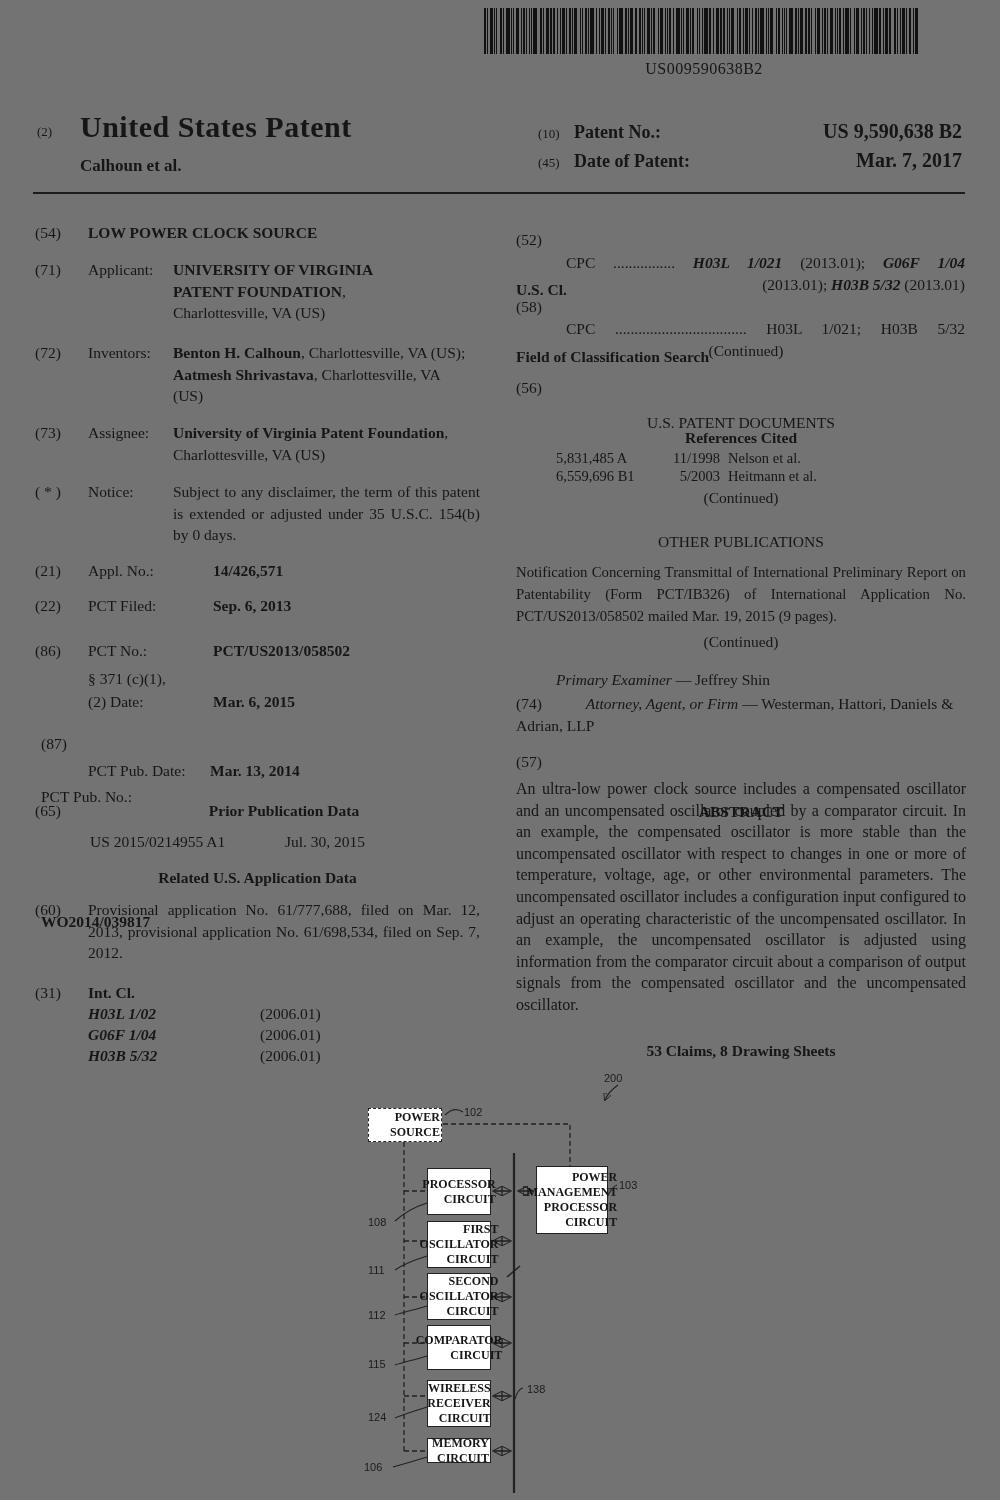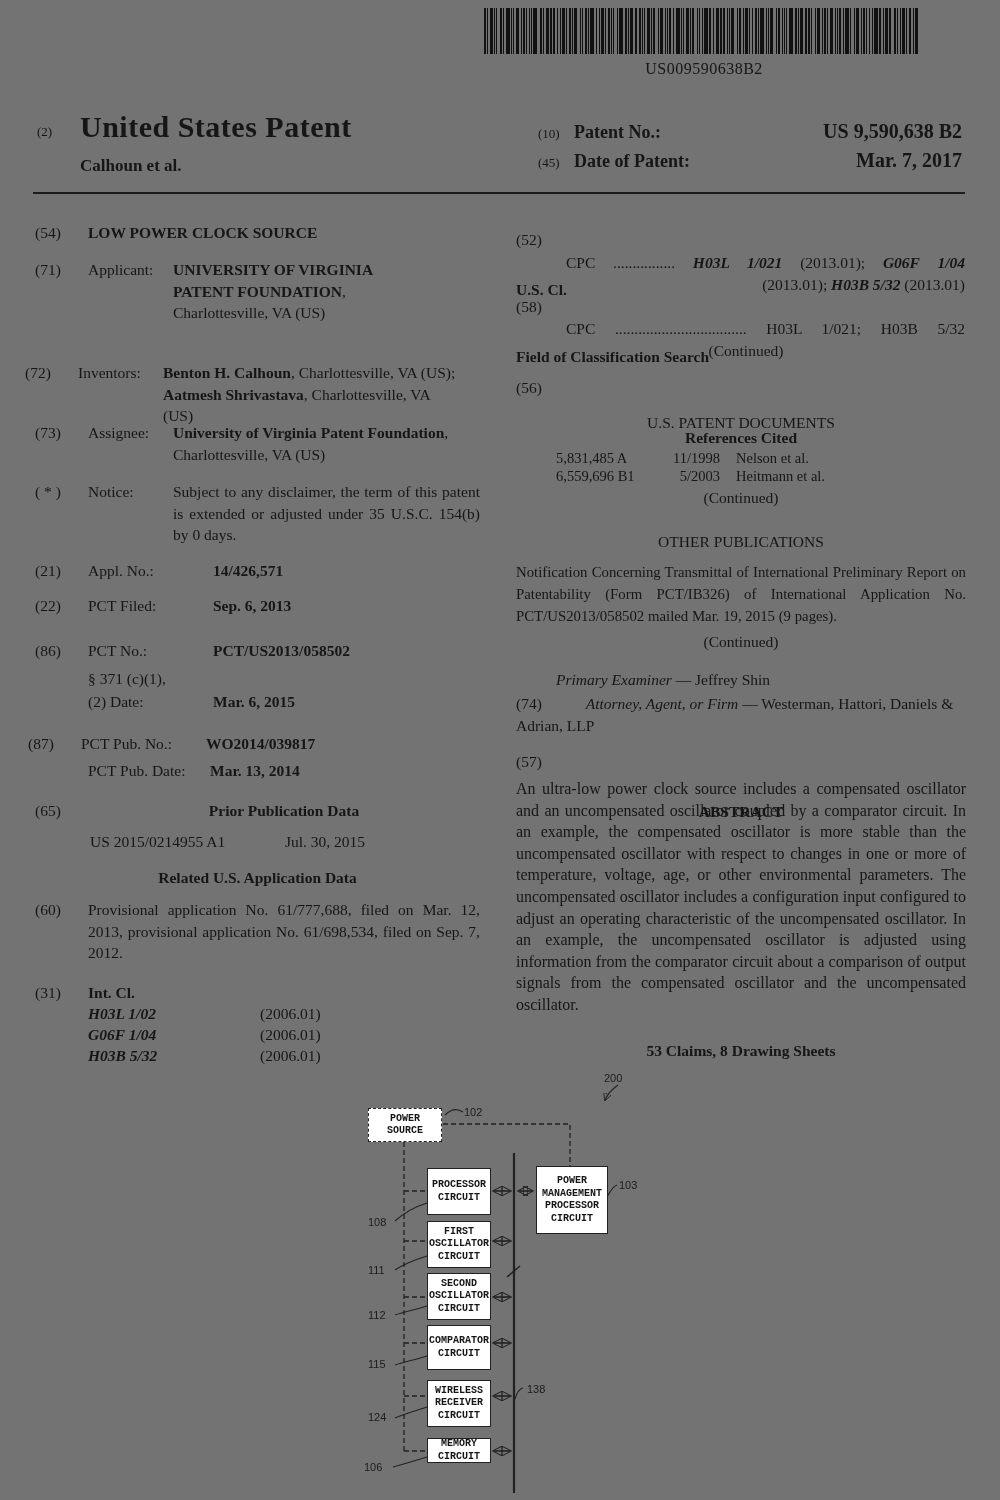--- a/index.html
+++ b/index.html
@@ -30,26 +30,26 @@
   .inid .lblw{width:125px;flex:0 0 125px;}
   .val{display:block;}
   .ctr{text-align:center;}
   .sec-title{font-weight:700;}
   .rnum{width:50px;flex:0 0 50px;}
   .rcol{font-size:15.5px;line-height:21.5px;flex-direction:column;}
   .leaders1{text-align:justify;text-align-last:justify;}
   .pd-row{display:flex;font-size:14.5px;line-height:18px;}
   .pd-no{width:104px;flex:0 0 104px;}
   .pd-date{width:60px;flex:0 0 60px;text-align:right;}
-  .pd-name{margin-left:16px;}
+  .pd-name{margin-left:8px;}
   .intcl-row{display:flex;font-size:15.5px;line-height:21px;}
   .intcl-code{width:172px;flex:0 0 172px;font-weight:700;font-style:italic;}
   
   .figbox{position:absolute;border:1.5px solid #222;display:flex;align-items:center;justify-content:center;
-          text-align:center;font-family:Liberation Mono, monospace;font-weight:700;font-size:10px;
+          text-align:right;font-family:Liberation Serif, serif;font-weight:700;font-size:12px;
           line-height:1.25;padding:1px;box-sizing:border-box;background:#fff;}
   .figbox.dashed{border:1.5px dashed #222;}
   .figref{position:absolute;font-family:"Liberation Sans",sans-serif;font-size:11px;color:#1c1c1c;}
   svg.figsvg{position:absolute;left:350px;top:1070px;}
   svg.figsvg path, svg.figsvg line{stroke:#222;fill:none;}
 </style>
 </head>
 <body>
 
 <div class="page">
@@ -216,21 +216,21 @@
     <span class="n">(54)</span>
     <span class="b">LOW POWER CLOCK SOURCE</span>
   </div>
 
   <div class="abs inid" style="left:35px;top:259px;width:445px;">
     <span class="n">(71)</span>
     <span class="lbl">Applicant:</span>
     <span class="val" style="width:258px;"><span class="b">UNIVERSITY OF VIRGINIA PATENT FOUNDATION</span><span>, Charlottesville, VA (US)</span></span>
   </div>
 
-  <div class="abs inid" style="left:25px;top:342px;width:445px;margin-top:20px;">
+  <div class="abs inid" style="left:35px;top:342px;width:445px;">
     <span class="n">(72)</span>
     <span class="lbl">Inventors:</span>
     <span class="val" style="width:300px;"><span class="b">Benton H. Calhoun</span><span>, Charlottesville, VA (US); </span><span class="b">Aatmesh Shrivastava</span><span>, Charlottesville, VA (US)</span></span>
   </div>
 
   <div class="abs inid" style="left:35px;top:422px;width:445px;">
     <span class="n">(73)</span>
     <span class="lbl">Assignee:</span>
     <span class="val" style="width:300px;"><span class="b">University of Virginia Patent Foundation</span><span>, Charlottesville, VA (US)</span></span>
   </div>
@@ -259,21 +259,21 @@
     <span class="b">PCT/US2013/058502</span>
   </div>
   <div class="abs inid" style="left:88px;top:668px;">
     <span>§ 371 (c)(1),</span>
   </div>
   <div class="abs inid" style="left:88px;top:691px;">
     <span style="width:125px;flex:0 0 125px;">(2) Date:</span>
     <span class="b">Mar. 6, 2015</span>
   </div>
 
-  <div class="abs inid" style="left:28px;top:733px;width:445px;">
+  <div class="abs inid" style="left:41px;top:733px;width:445px;flex-direction:column;">
     <span class="n">(87)</span>
     <span class="lblw">PCT Pub. No.:</span>
     <span class="b">WO2014/039817</span>
   </div>
   <div class="abs inid" style="left:88px;top:760px;">
     <span style="width:122px;flex:0 0 122px;">PCT Pub. Date:</span>
     <span class="b">Mar. 13, 2014</span>
   </div>
 
   <div class="abs inid" style="left:35px;top:800px;width:445px;">

